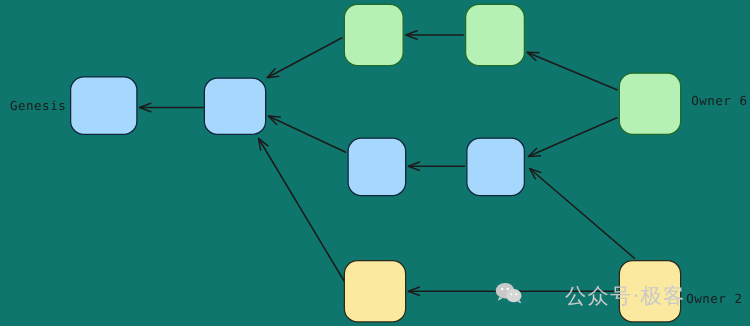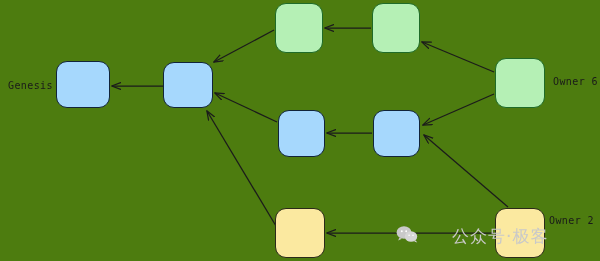--- a/index.html
+++ b/index.html
@@ -4,21 +4,21 @@
 <style>
   html, body {
     margin: 0;
     padding: 0;
     background: #ffffff;
   }
   #canvas {
     position: relative;
     width: 600px;
     height: 261px;
-    background: #4d7c0f;
+    background: #0f766e;
     font-family: "DejaVu Sans Mono", "Liberation Mono", monospace;
     overflow: hidden;
   }
   #edges {
     position: absolute;
     left: 0;
     top: 0;
     width: 600px;
     height: 261px;
     pointer-events: none;
@@ -92,21 +92,21 @@
       <div class="node blue" style="left: 373px; top: 110px; width: 47px; height: 47px;"></div>
       <div class="node yellow" style="left: 275px; top: 208px; width: 50px; height: 50px;"></div>
       <div class="node green" style="left: 495px; top: 58px; width: 50px; height: 50px;"></div>
       <div class="node yellow" style="left: 495px; top: 208px; width: 50px; height: 50px;"></div>
     </div>
 
   <div class="label" style="left:8px; top:80px;">Genesis</div>
 
   <div class="label" style="left:553px; top:76px;">Owner 6</div>
 
-  <div class="label" style="left:549px; top:215px;">Owner 2</div>
+  <div class="label" style="left:549px; top:234px;">Owner 2</div>
 
   <div id="watermark" style="left: 396px; top: 225px; gap: 34px;">
     <span aria-hidden="true">
       <svg width="22" height="18" viewBox="0 0 22 18" xmlns="http://www.w3.org/2000/svg">
         <ellipse cx="8" cy="7.5" rx="7.4" ry="6.2" fill="#c9c9c9"></ellipse>
         <path d="M3.4 12.4 L2.2 15.6 L5.9 13.8 Z" fill="#c9c9c9"></path>
         <ellipse cx="15" cy="11.5" rx="6.2" ry="5.3" fill="#d6d6d6"></ellipse>
         <path d="M19.6 15.2 L21.2 17.6 L18.2 16.6 Z" fill="#d6d6d6"></path>
         <circle cx="5.8" cy="6.2" r="0.95" fill="#ffffff"></circle>
         <circle cx="10.2" cy="6.2" r="0.95" fill="#ffffff"></circle>

